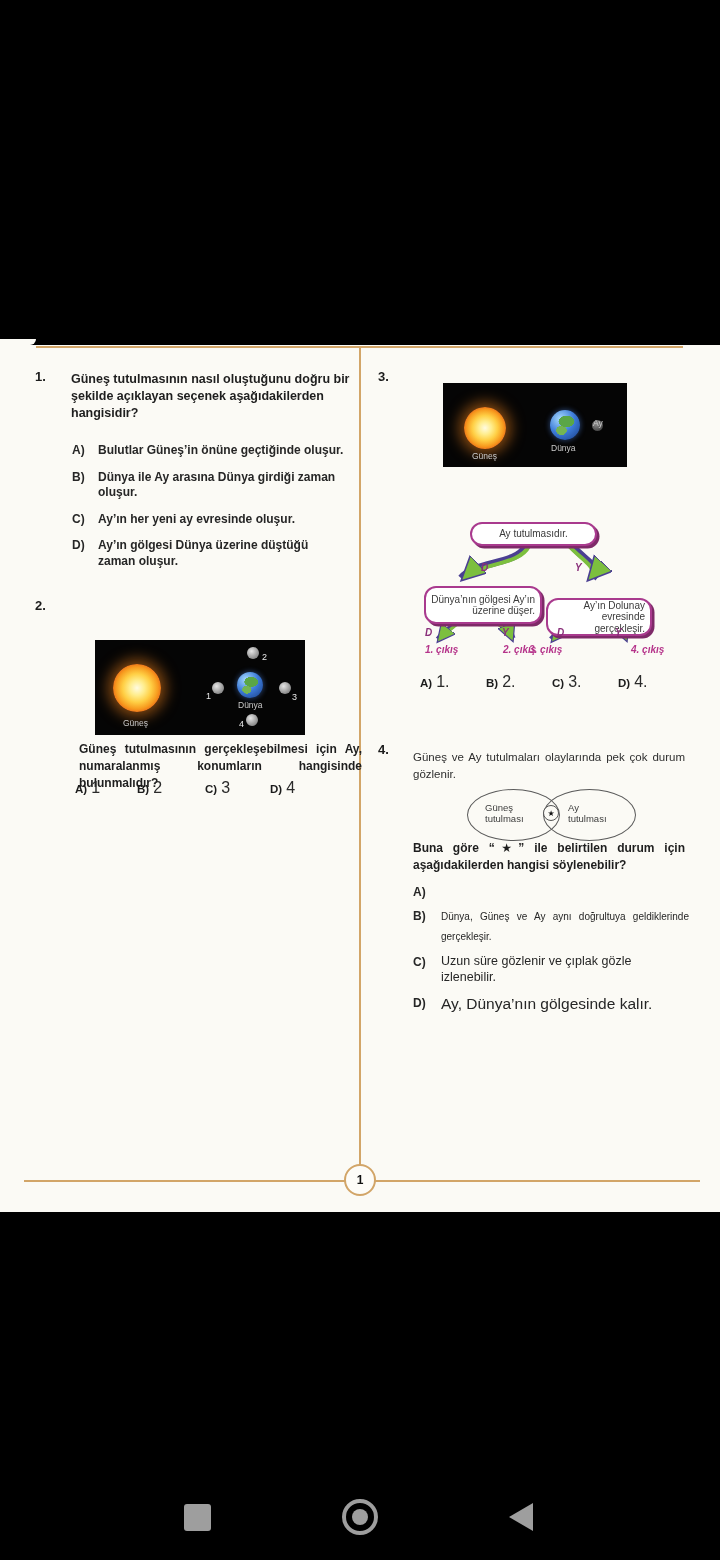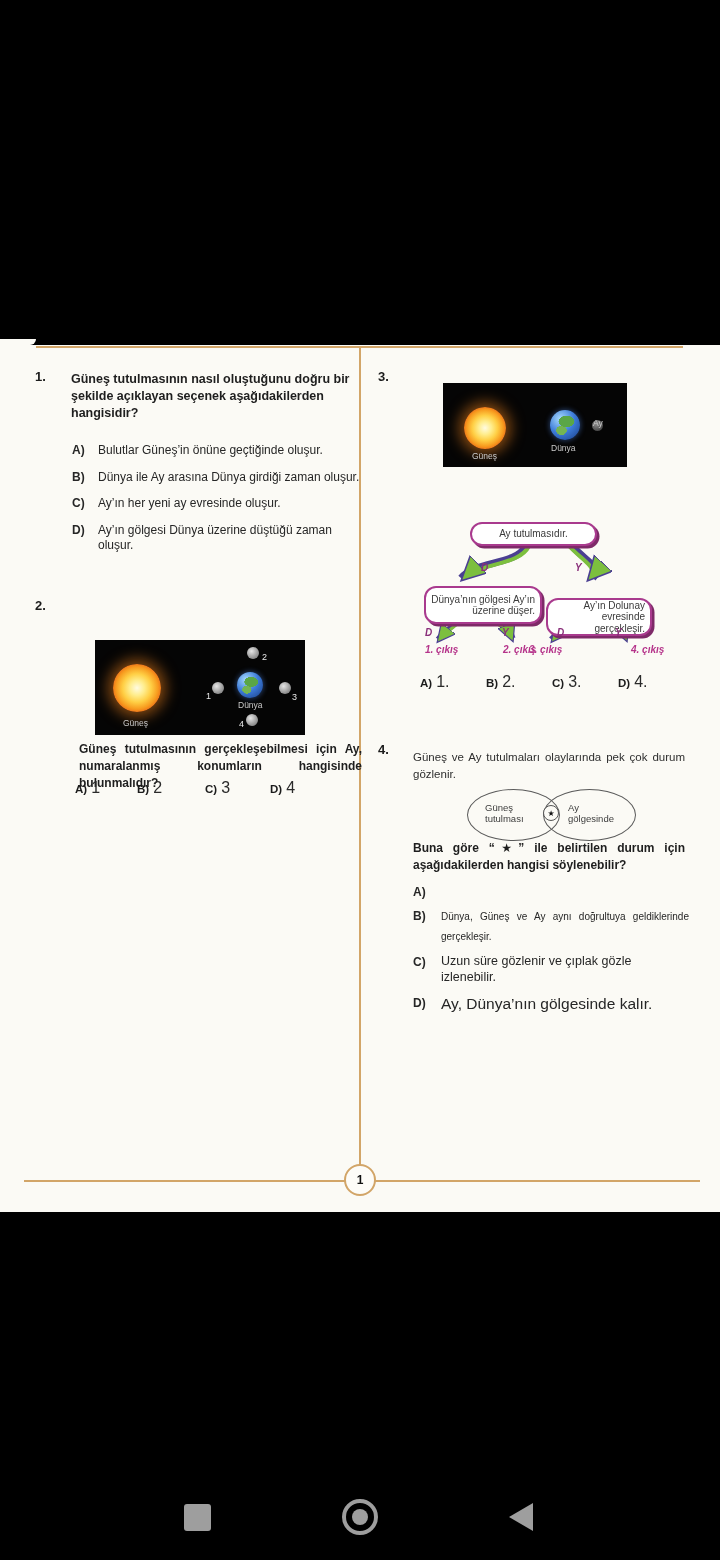--- a/index.html
+++ b/index.html
@@ -18,21 +18,21 @@
     display:flex;align-items:center;justify-content:center;font-size:12px;font-weight:bold;color:#111;}
 
   
   .qnum{position:absolute;font-size:13px;font-weight:bold;color:#1c1c1c;}
   .stem{position:absolute;font-size:12.5px;font-weight:bold;line-height:17px;color:#1e1e1e;}
   .body-text{position:absolute;font-size:11.5px;line-height:16.5px;color:#2e2e2e;text-align:justify;}
   .just{text-align:justify;}
   .opts{position:absolute;}
   .opt-row{display:flex;align-items:flex-start;margin-bottom:11px;font-size:12px;line-height:15.5px;color:#262626;}
   .opt-label{font-weight:bold;width:26px;flex:none;}
-  .opt-text{flex:1;}
+  .opt-text{flex:1;font-weight:bold;}
   .ans-item{position:absolute;white-space:nowrap;}
   .ans-label{font-size:11.5px;font-weight:bold;color:#1c1c1c;}
   .ans-value{font-size:16px;color:#2a2a2a;margin-left:4px;}
 
   
   .space-box{position:absolute;background:#050505;overflow:hidden;}
   .space-box *{position:absolute;}
   .sun{border-radius:50%;
     background:radial-gradient(circle,#fffbe2 0%,#ffed8d 22%,#ffcf45 42%,#f79a1e 62%,#e65c18 78%,#a82a12 92%,rgba(90,15,5,0) 100%);
     box-shadow:0 0 14px 5px rgba(255,140,30,.5);}
@@ -204,21 +204,21 @@
       <span class="ans-label">D)</span><span class="ans-value">4.</span>
     </div>
 
     <div class="qnum" style="left:378px;top:397px">4.</div>
     <div class="body-text" style="left:413px;top:404px;width:272px">Güneş ve Ay tutulmaları olaylarında pek çok durum gözlenir.</div>
 
     <div class="venn">
       <div class="venn-ellipse" style="left:5px;top:4px"></div>
       <div class="venn-ellipse" style="left:81px;top:4px"></div>
       <div class="venn-label" style="left:23px;top:17px;width:52px">Güneş tutulması</div>
-      <div class="venn-label" style="left:106px;top:17px;width:52px">Ay gölgesinde</div>
+      <div class="venn-label" style="left:106px;top:17px;width:52px">Ay tutulması</div>
       <div class="venn-core" style="left:81px;top:20px">
         <span>★</span>
       </div>
     </div>
 
     <div class="stem just" style="left:413px;top:495px;width:272px;font-size:12px">Buna göre “★” ile belirtilen durum için aşağıdakilerden hangisi söylenebilir?</div>
 
     <div class="opts" style="left:413px;top:538px;width:276px">
       <div class="opt4-row" style="margin-bottom:8px">
         <span class="opt4-label">A)</span>

